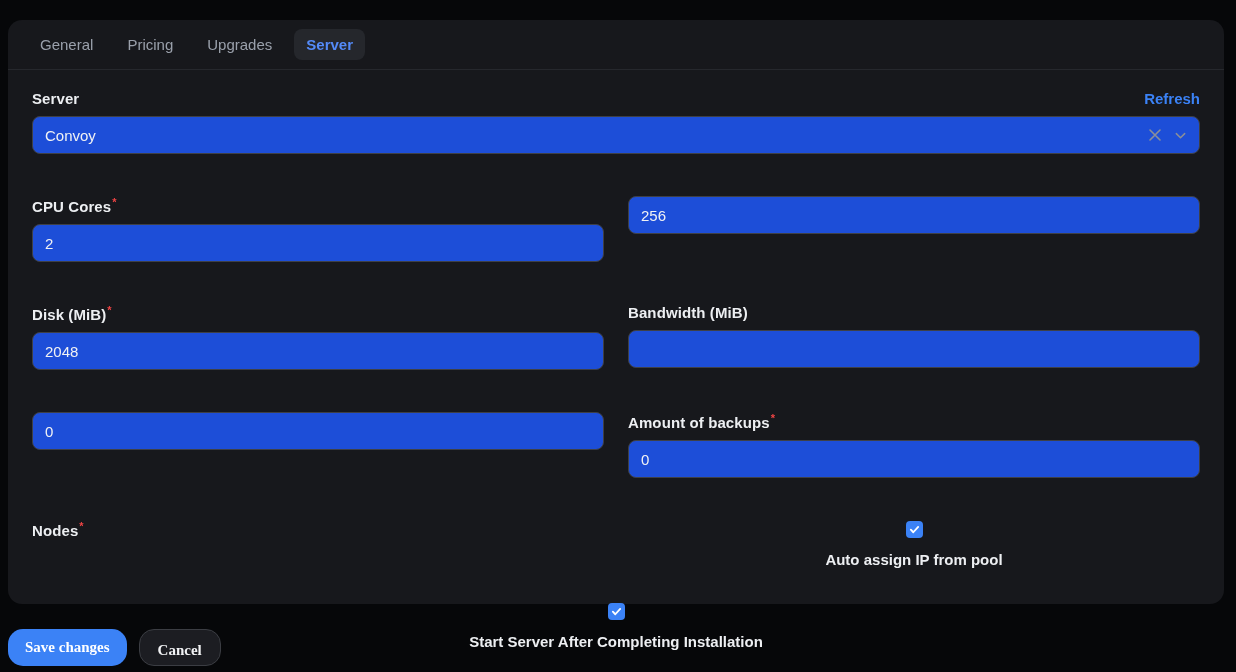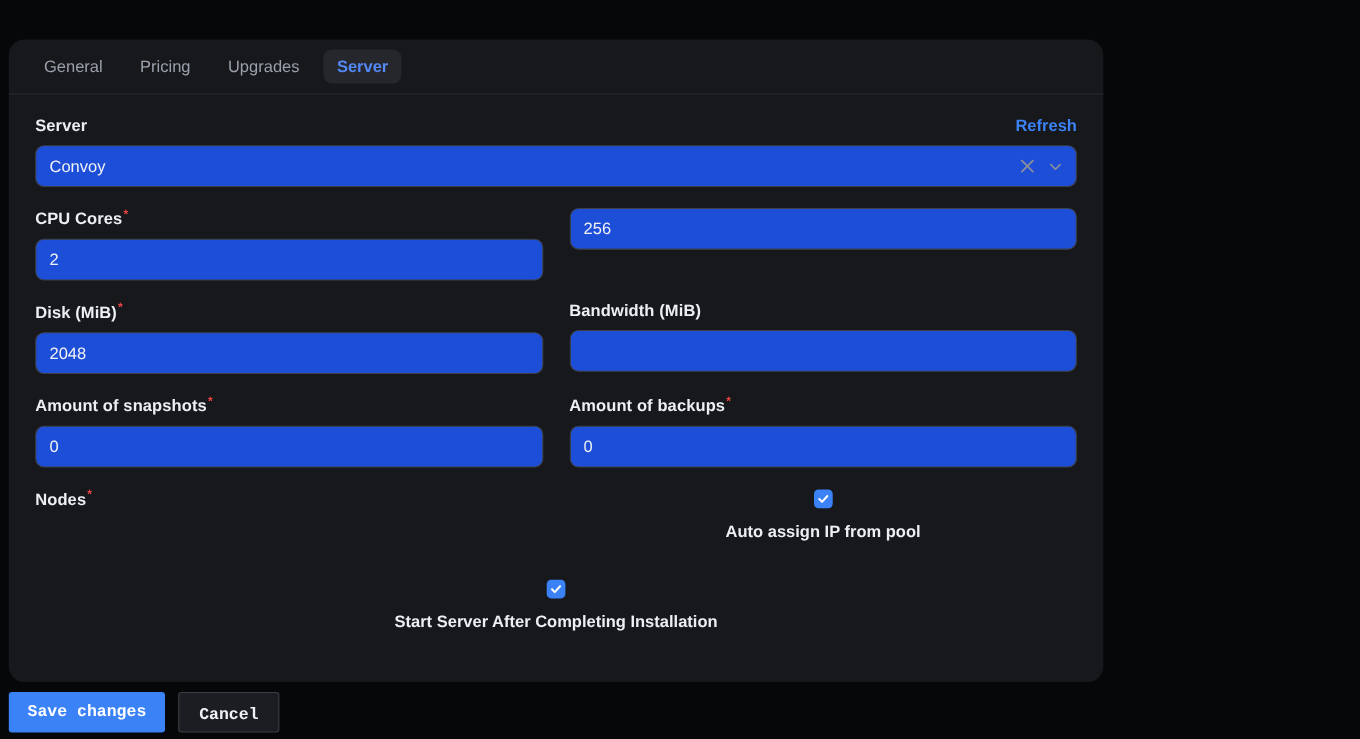--- a/index.html
+++ b/index.html
@@ -4,22 +4,22 @@
 <style>
   * { box-sizing: border-box; margin: 0; padding: 0; }
   html, body {
     width: 1236px; height: 672px;
     background: #060709;
     font-family: "Liberation Sans", sans-serif;
     overflow: hidden;
   }
   .panel {
     position: absolute;
-    left: 8px; top: 36px;
-    width: 995px; height: 584px;
+    left: 8px; top: 20px;
+    width: 1216px; height: 584px;
     background: #17181c;
     border-radius: 14px;
   }
   
   .tabs-row {
     display: flex;
     align-items: center;
     gap: 10px;
     padding: 9px 20px;
   }
@@ -86,21 +86,21 @@
     display: flex;
     align-items: center;
     gap: 12px;
     color: #8b8f98;
   }
   .select svg { display: block; }
   .grid-row {
     display: grid;
     grid-template-columns: 1fr 1fr;
     column-gap: 24px;
-    margin-top: 19px;
+    margin-top: 42px;
     align-items: start;
   }
   
   .checkbox-row {
     display: flex;
     align-items: center;
     gap: 13px;
     cursor: pointer;
     flex-direction: column;
   }
@@ -122,24 +122,24 @@
   .start-checkbox { margin-top: 35px; }
   
   .actions {
     position: absolute;
     left: 8px; top: 629px;
     display: flex;
     gap: 12px;
   }
   .btn {
     height: 37px;
-    border-radius: 3px;
+    border-radius: 15px;
     font-size: 15px;
     font-weight: 700;
-    font-family: Liberation Mono, monospace;
+    font-family: Liberation Serif, serif;
     cursor: pointer;
     border: none;
   }
   .btn-primary {
     background: #3b82f6;
     color: #ffffff;
     padding: 0 17px;
   }
   .btn-secondary {
     background: #1c1d22;
@@ -207,23 +207,20 @@
       <div class="field">
         <div class="field-label-row">
           <span class="field-label"><span>Bandwidth (MiB)</span></span>
         </div>
         <input class="text-input" type="text" value="" style="">
       </div>
     </div>
 
     <div class="grid-row">
       <div class="field">
-        <div class="field-label-row">
-          <span class="field-label"><span>Amount of snapshots</span><sup>*</sup></span>
-        </div>
         <input class="text-input" type="text" value="0" style="">
       </div>
       <div class="field">
         <div class="field-label-row">
           <span class="field-label"><span>Amount of backups</span><sup>*</sup></span>
         </div>
         <input class="text-input" type="text" value="0" style="">
       </div>
     </div>
 

